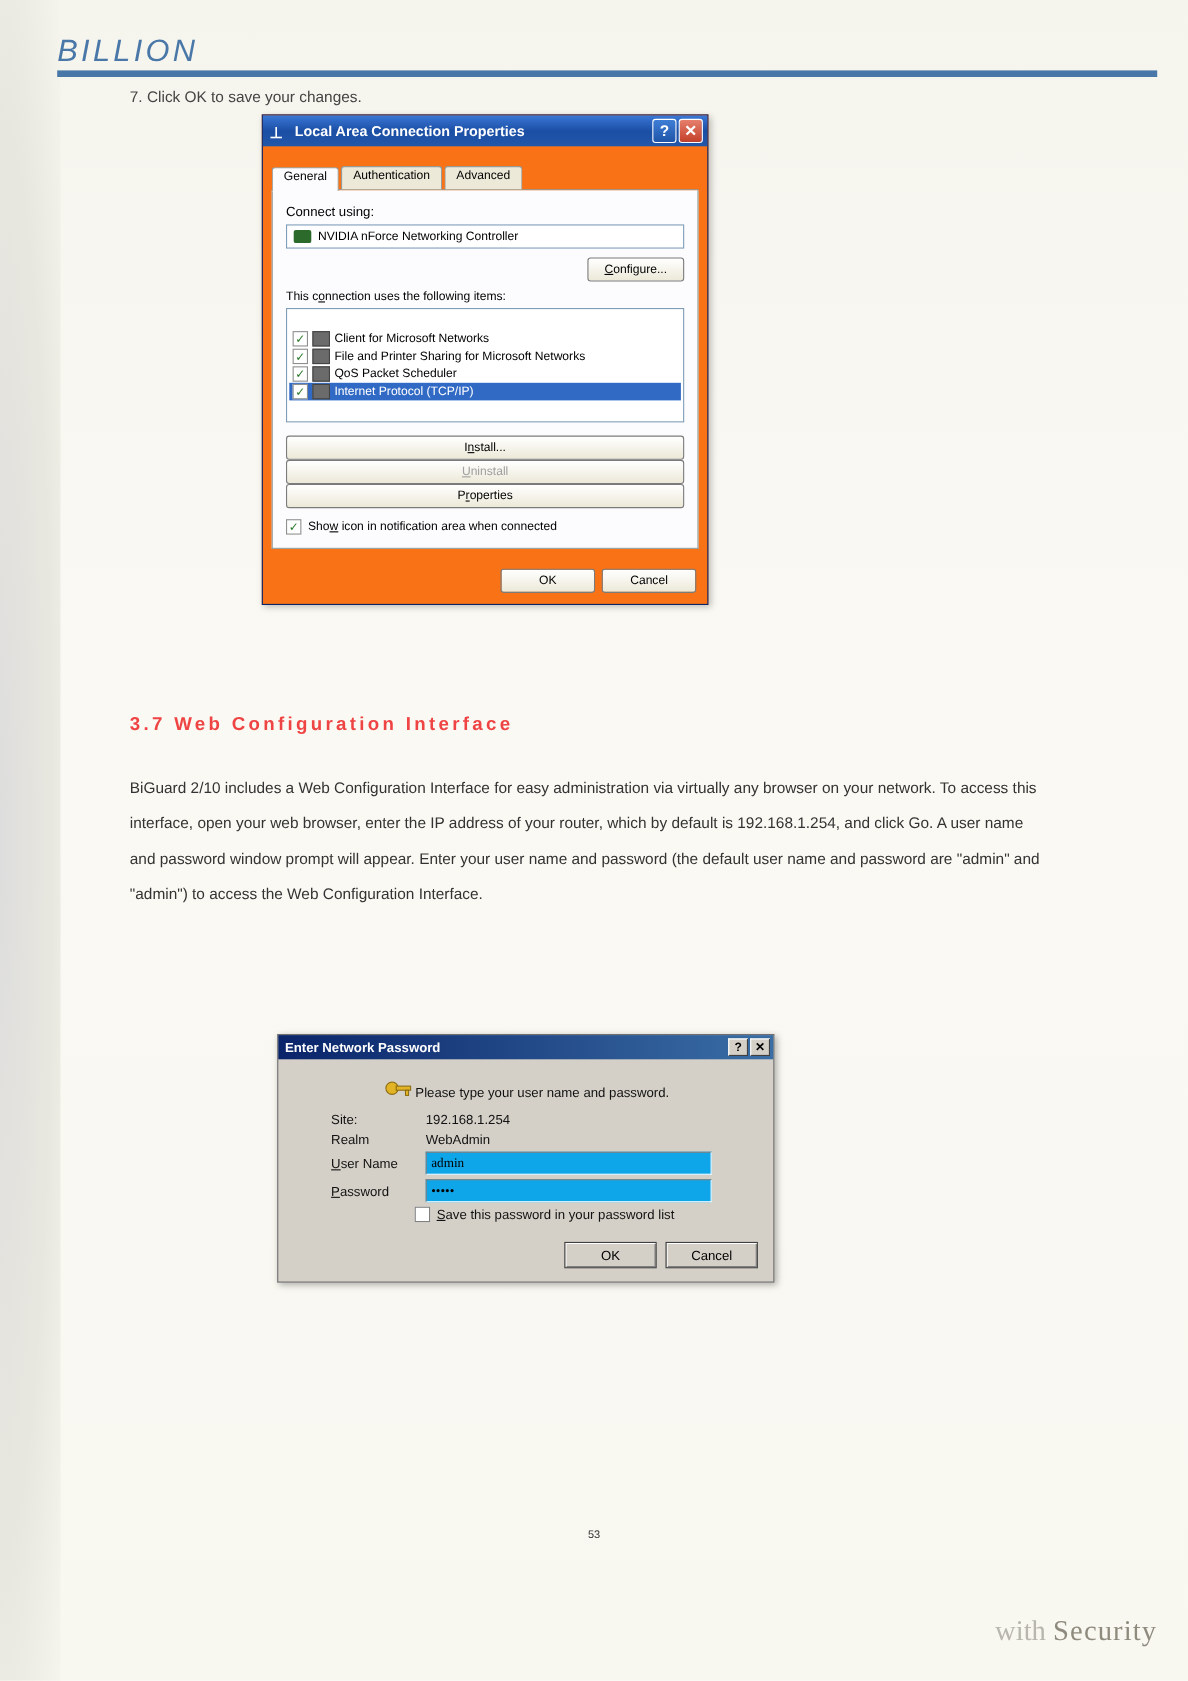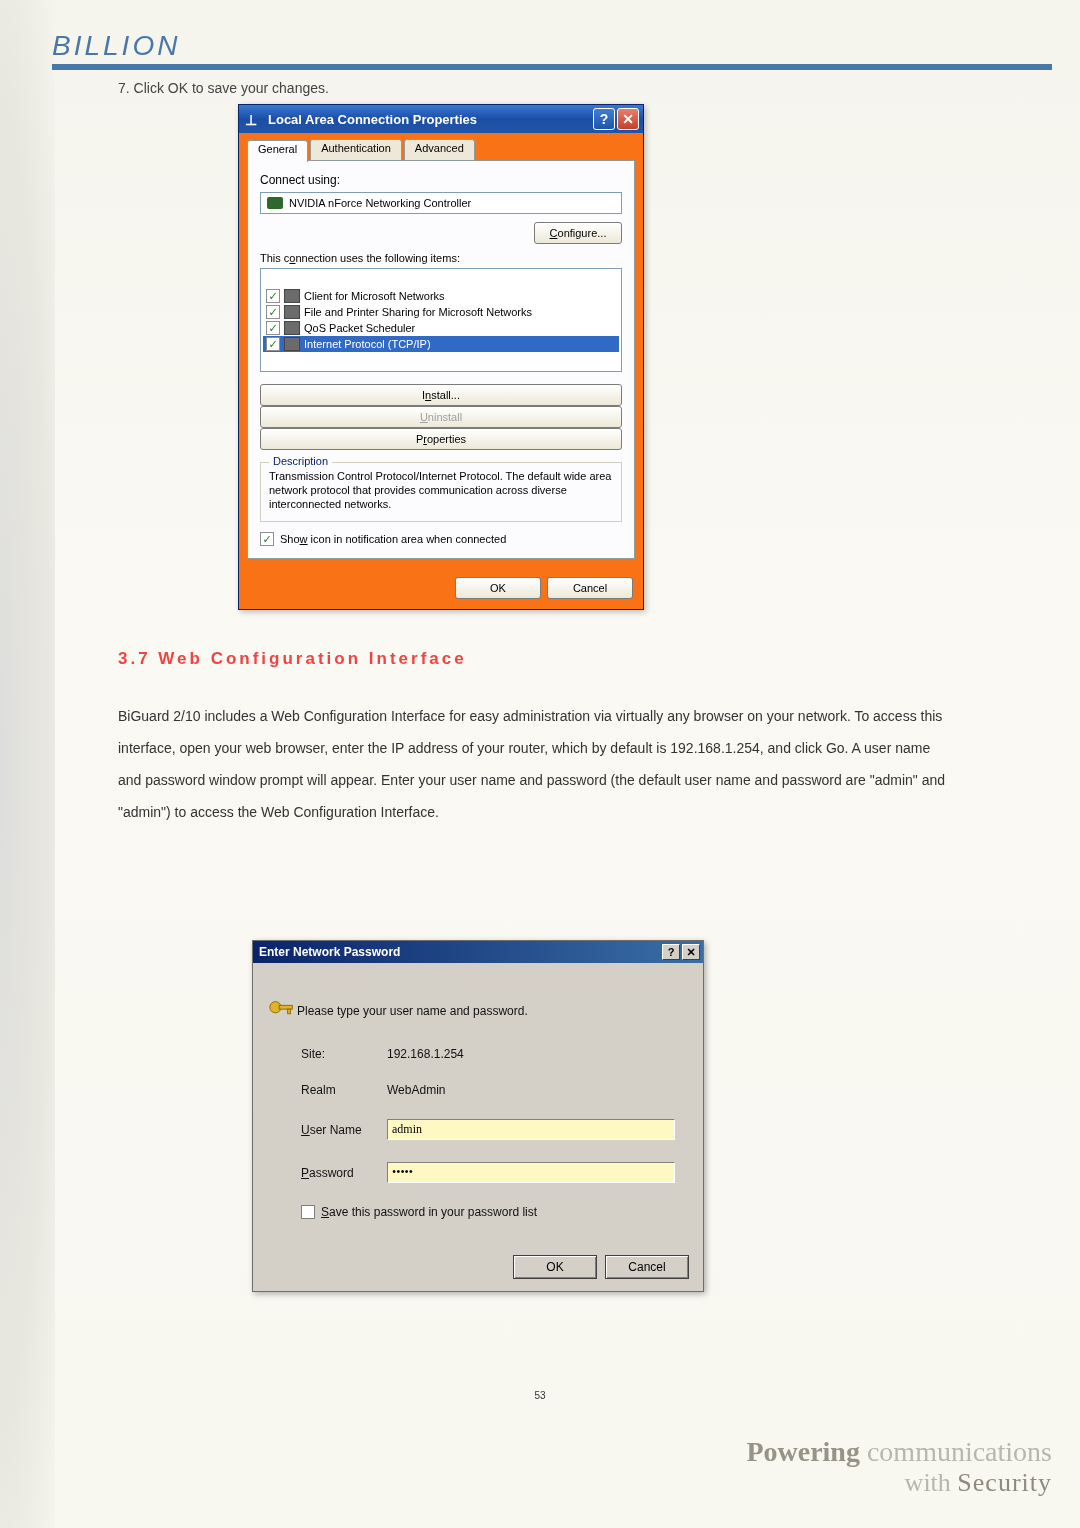--- a/index.html
+++ b/index.html
@@ -71,21 +71,21 @@
     width: 22px; height: 22px; margin-left: 2px;
     border: 1px solid #fff;
     border-radius: 3px;
     text-align: center;
     line-height: 20px;
     font-weight: bold;
     font-size: 14px;
   }
   .dlg-title .help-btn { background: linear-gradient(to bottom,#3f7ed6,#1f55a8); color:#fff;}
   .dlg-title .close-btn { background: linear-gradient(to bottom,#e57f6c,#c4402a); color:#fff;}
-  .dlg-body { padding: 6px 8px 10px 8px; }
+  .dlg-body { padding: 6px 8px 10px 8px; margin-top: 12px; }
   .tabs { display:flex; border-bottom:1px solid #919b9c; margin-bottom: 10px; height:22px;}
   .tab {
     padding: 2px 10px 0 10px;
     border: 1px solid #919b9c;
     border-bottom: none;
     border-radius: 3px 3px 0 0;
     margin-right: 2px;
     background: #ece9d8;
     position: relative;
     font-size: 11px;
@@ -159,29 +159,29 @@
   .dlg2-title{
     height:22px;background:linear-gradient(to right,#0a246a,#3a6ea5);
     color:#fff;display:flex;align-items:center;padding:0 3px 0 6px;font-weight:bold;font-size:12px;
   }
   .dlg2-title .sp{flex:1;}
   .dlg2-title .hb,.dlg2-title .cb{
     width:18px;height:16px;background:#d4d0c8;border:1px solid #fff;border-right-color:#404040;border-bottom-color:#404040;
     color:#000;text-align:center;line-height:14px;font-size:11px;margin-left:2px;font-weight:bold;
   }
   .dlg2-body{padding:12px 14px 10px 14px;}
-  .dlg2-row{display:flex;align-items:center;margin:22px 0;font-size:12px;color:#111;}
+  .dlg2-row{display:flex;align-items:center;margin:4px 0;font-size:12px;color:#111;justify-content:center;}
   .dlg2-row .ico{width:34px;}
   .dlg2-row .key-ico{width:30px;height:28px;}
   .dlg2-row .key-ico svg{width:30px;height:28px;}
   .dlg2-row .lbl{width:86px;}
   .dlg2-row .val{flex:1;}
   .dlg2-row input.tf{
-    width:288px;border:1px solid #808080;border-right-color:#fff;border-bottom-color:#fff;
-    background:#fef9c3;padding:2px 4px;font-size:12px;font-family:Tahoma;
+    width:260px;border:1px solid #808080;border-right-color:#fff;border-bottom-color:#fff;
+    background:#0ea5e9;padding:2px 4px;font-size:12px;font-family:Tahoma;
   }
   .dlg2-row .chk2{width:14px;height:14px;border:1px solid #808080;background:#fff;margin-right:6px;}
   .dlg2-foot{display:flex;justify-content:flex-end;gap:8px;padding:4px 14px 12px 0;}
   .cls-btn{
     width:84px;height:24px;border:1px solid #404040;background:#d4d0c8;
     box-shadow: inset 1px 1px #fff, inset -1px -1px #808080;
     font-size:12px;text-align:center;line-height:22px;
   }
 
   .pagenum { position:absolute; left:0; right:0; top:1390px; text-align:center; font-size:10px; color:#333;}
@@ -250,24 +250,20 @@
           <span class="chk checked"></span>
           <span class="ic2"></span>
           <span>Internet Protocol (TCP/IP)</span>
         </div>
       </div>
       <div class="row-btns">
         <div class="xp-btn">I<u>n</u>stall...</div>
         <div class="xp-btn disabled"><u>U</u>ninstall</div>
         <div class="xp-btn">P<u>r</u>operties</div>
       </div>
-      <div class="desc-group">
-        <span class="legend">Description</span>
-        <div class="desc-text">Transmission Control Protocol/Internet Protocol. The default wide area network protocol that provides communication across diverse interconnected networks.</div>
-      </div>
       <div class="chk-line">
         <span class="chk checked"></span>
         <span>Sho<u>w</u> icon in notification area when connected</span>
       </div>
     </div>
   </div>
   <div class="dlg-footer">
     <div class="xp-btn">OK</div>
     <div class="xp-btn">Cancel</div>
   </div>
@@ -322,15 +318,14 @@
   </div>
   <div class="dlg2-foot">
     <div class="cls-btn">OK</div>
     <div class="cls-btn">Cancel</div>
   </div>
 </div>
 
 <div class="pagenum">53</div>
 
 <div class="tagline">
-  <div class="l1"><b>Powering</b> <span>communications</span></div>
   <div class="l2"><span>with</span> <span class="sec">Security</span></div>
 </div>
 
 </body></html>

